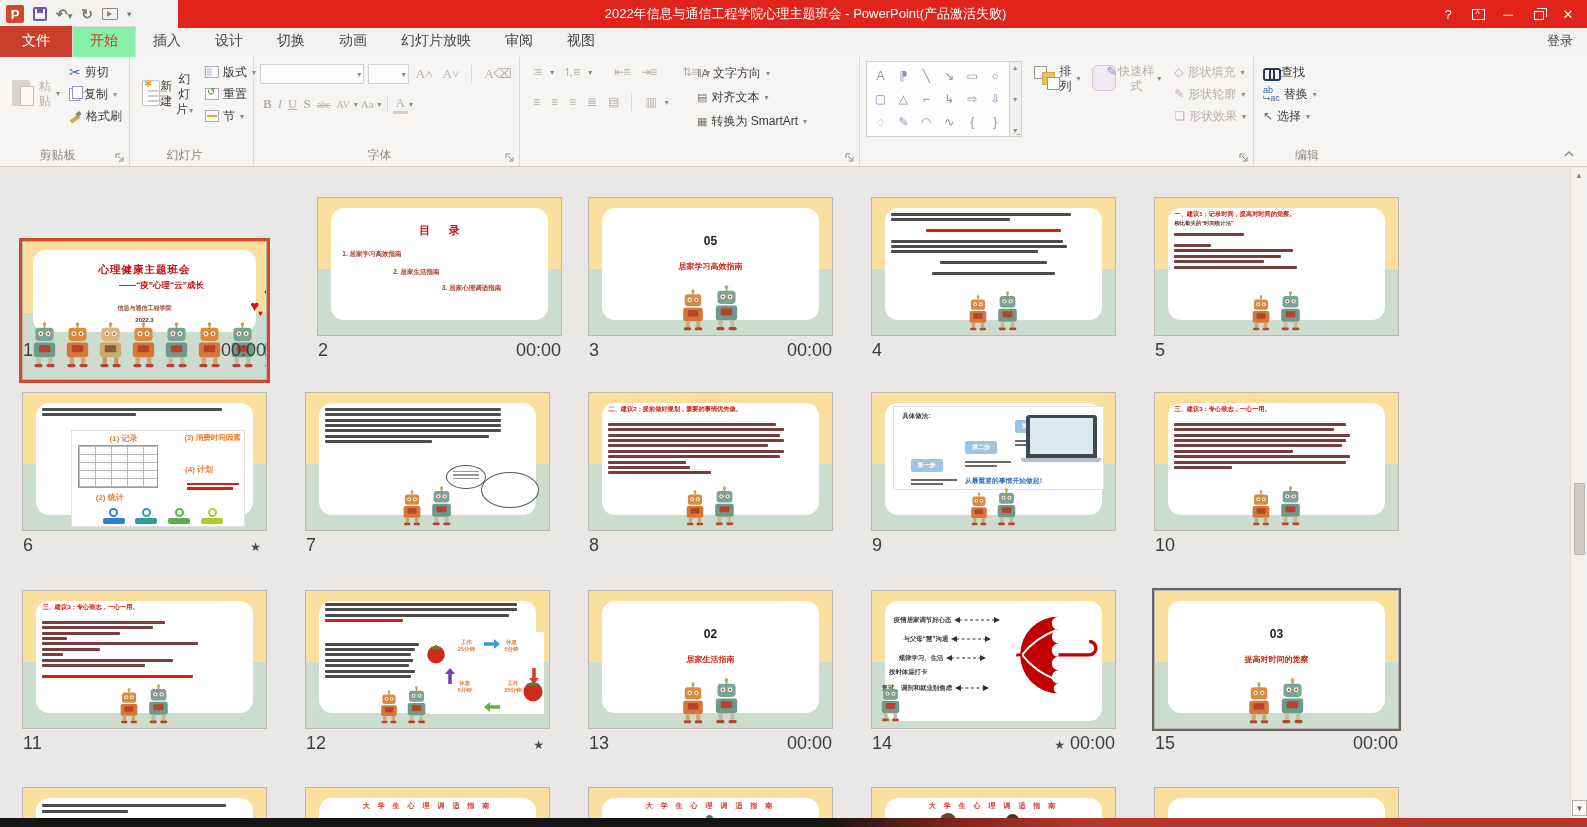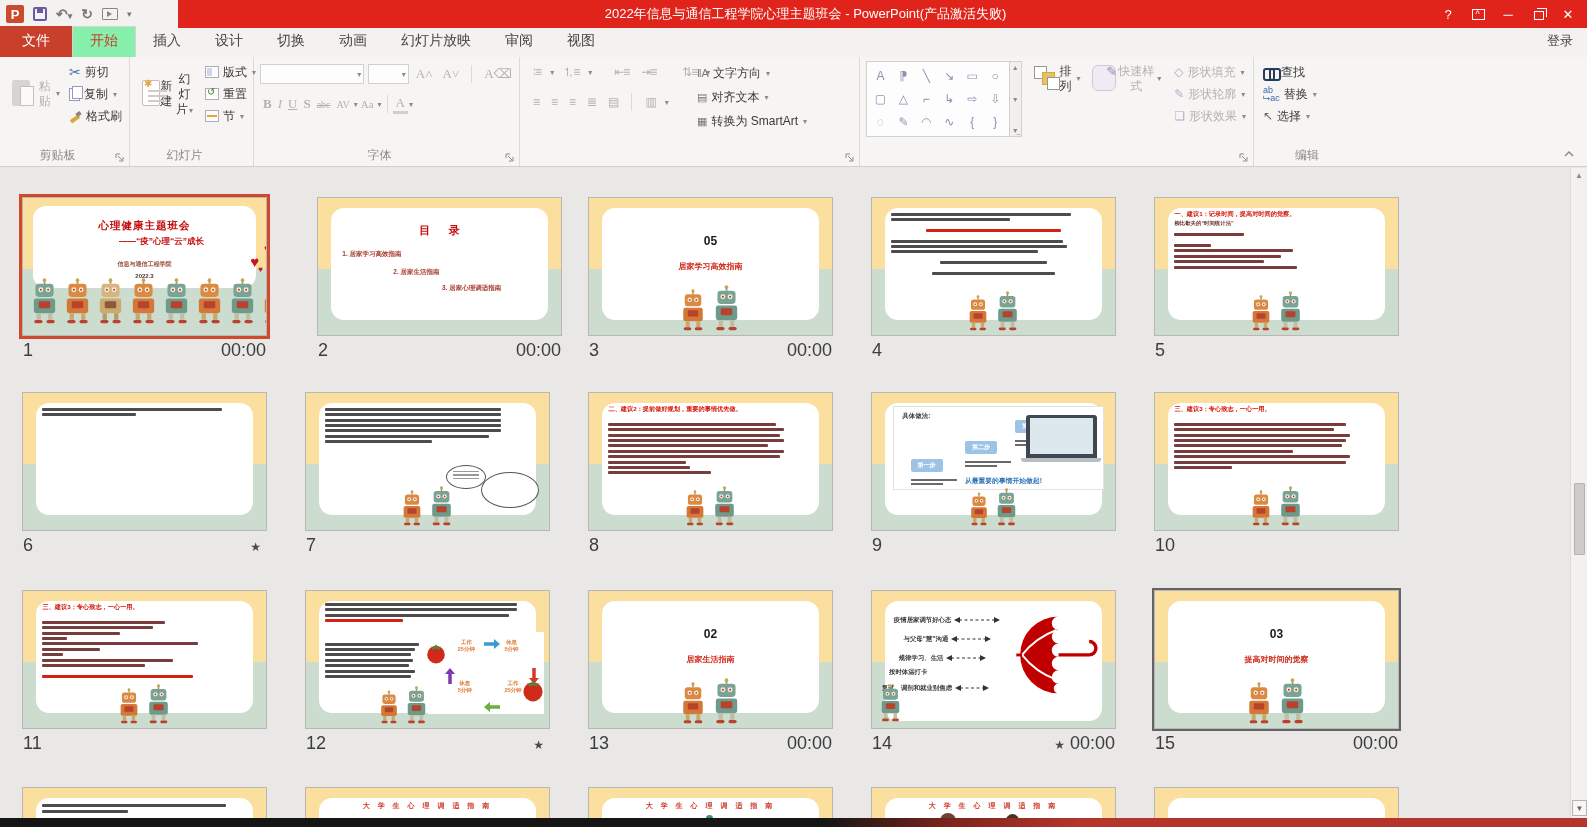--- a/index.html
+++ b/index.html
@@ -84,21 +84,21 @@
   .find-ic:before,.find-ic:after { content:""; position:absolute; top:2px; width:8px; height:9px; border:2px solid #2a3a5a; border-radius:3px; }
   .find-ic:before { left:0; } .find-ic:after { left:6px; }
   .ab-ic { font-size:9px; color:#3a6ab0; line-height:0.9; text-align:left; }
   .sel-ic { color:#6a6662; font-size:12px; }
   .ribcollapse { position:absolute; right:12px; bottom:4px; color:#8e8a85; }
 
   
   .sorter { position:absolute; top:168px; left:0; right:17px; bottom:9px; background:#e9e8e7; overflow:hidden; }
   .cell { position:absolute; width:245px; }
   .thumb { position:relative; width:245px; height:139px; background:#fff; border:1px solid #b9b6b3; overflow:hidden; cursor:pointer; }
-  .thumb.sel-red { box-shadow:0 0 0 3px #d0492c; }
+  .thumb.sel-red { box-shadow:0 0 0 3px #d0492c;margin-top:44px; }
   .thumb.sel-dark { box-shadow:0 0 0 2px #636466; }
   .bg-top { position:absolute; left:0; right:0; top:0; height:52%; background:#fbdf9e; }
   .bg-bot { position:absolute; left:0; right:0; bottom:0; height:48%; background:#ccdccf; }
   .wbox { position:absolute; left:5.5%; right:5.5%; top:7%; bottom:11%; background:#fff; border-radius:13px; }
   .foot { position:absolute; top:143px; left:1px; right:1px; display:flex; justify-content:space-between; align-items:center; color:#3d3d3d; font-size:18px; font-weight:300; }
   .foot .star { font-size:12px; color:#4a4a4a; margin-right:5px; }
   .content { position:absolute; inset:0; }
 
   .cv-t1 { position:absolute; top:15%; left:0; right:0; text-align:center; color:#c40d0d; font-weight:bold; font-size:10.5px; letter-spacing:1px; }
   .cv-t2 { position:absolute; top:28%; left:20%; right:6%; text-align:center; color:#c40d0d; font-weight:bold; font-size:8.5px; }
@@ -766,20 +766,47 @@
     <div class="cell" style="left: 22px; top: 224px;">
       <div class="thumb">
         <div class="bg-top"></div>
         <div class="bg-bot"></div>
         <div class="wbox"></div>
         <div class="content">
           <div class="tx-lines" style="top: 9%;">
             <div class="tline d" style="width: 88%;"></div>
             <div class="tline d" style="width: 46%;"></div>
           </div>
+          <div class="imgbox" style="inset: 28% 9% 3% 20%;">
+            <div class="olabel" style="left: 22%; top: 2%; font-size: 8px;">(1) 记录</div>
+            <div class="olabel" style="right: 2%; top: 2%; font-size: 7.5px;">(3) 消费时间因素</div>
+            <div class="olabel" style="left: 14%; top: 64%; font-size: 8px;">(2) 统计</div>
+            <div class="olabel" style="right: 18%; top: 34%; font-size: 8px;">(4) 计划</div>
+            <div class="mtable" style="left: 4%; top: 14%; width: 46%; height: 46%;"></div>
+            <div class="rnote" style="right: 3%; top: 52%;">
+              <div style="height:2.5px;background:#d42015;width:52px;margin:2px 0;"></div>
+              <div style="height:2.5px;background:#d42015;width:46px;"></div>
+            </div>
+            <div class="stamp" style="bottom: 2%; left: 18%; color: rgb(47, 126, 216);">
+              <i></i>
+              <b></b>
+            </div>
+            <div class="stamp" style="bottom: 2%; left: 37%; color: rgb(47, 158, 158);">
+              <i></i>
+              <b></b>
+            </div>
+            <div class="stamp" style="bottom: 2%; left: 56%; color: rgb(88, 176, 74);">
+              <i></i>
+              <b></b>
+            </div>
+            <div class="stamp" style="bottom: 2%; left: 75%; color: rgb(180, 200, 50);">
+              <i></i>
+              <b></b>
+            </div>
+          </div>
         </div>
       </div>
       <div class="foot">
         <span>6</span>
         <span><span class="star">★</span></span>
       </div>
     </div>
     <div class="cell" style="left: 305px; top: 224px;">
       <div class="thumb">
         <div class="bg-top"></div>

